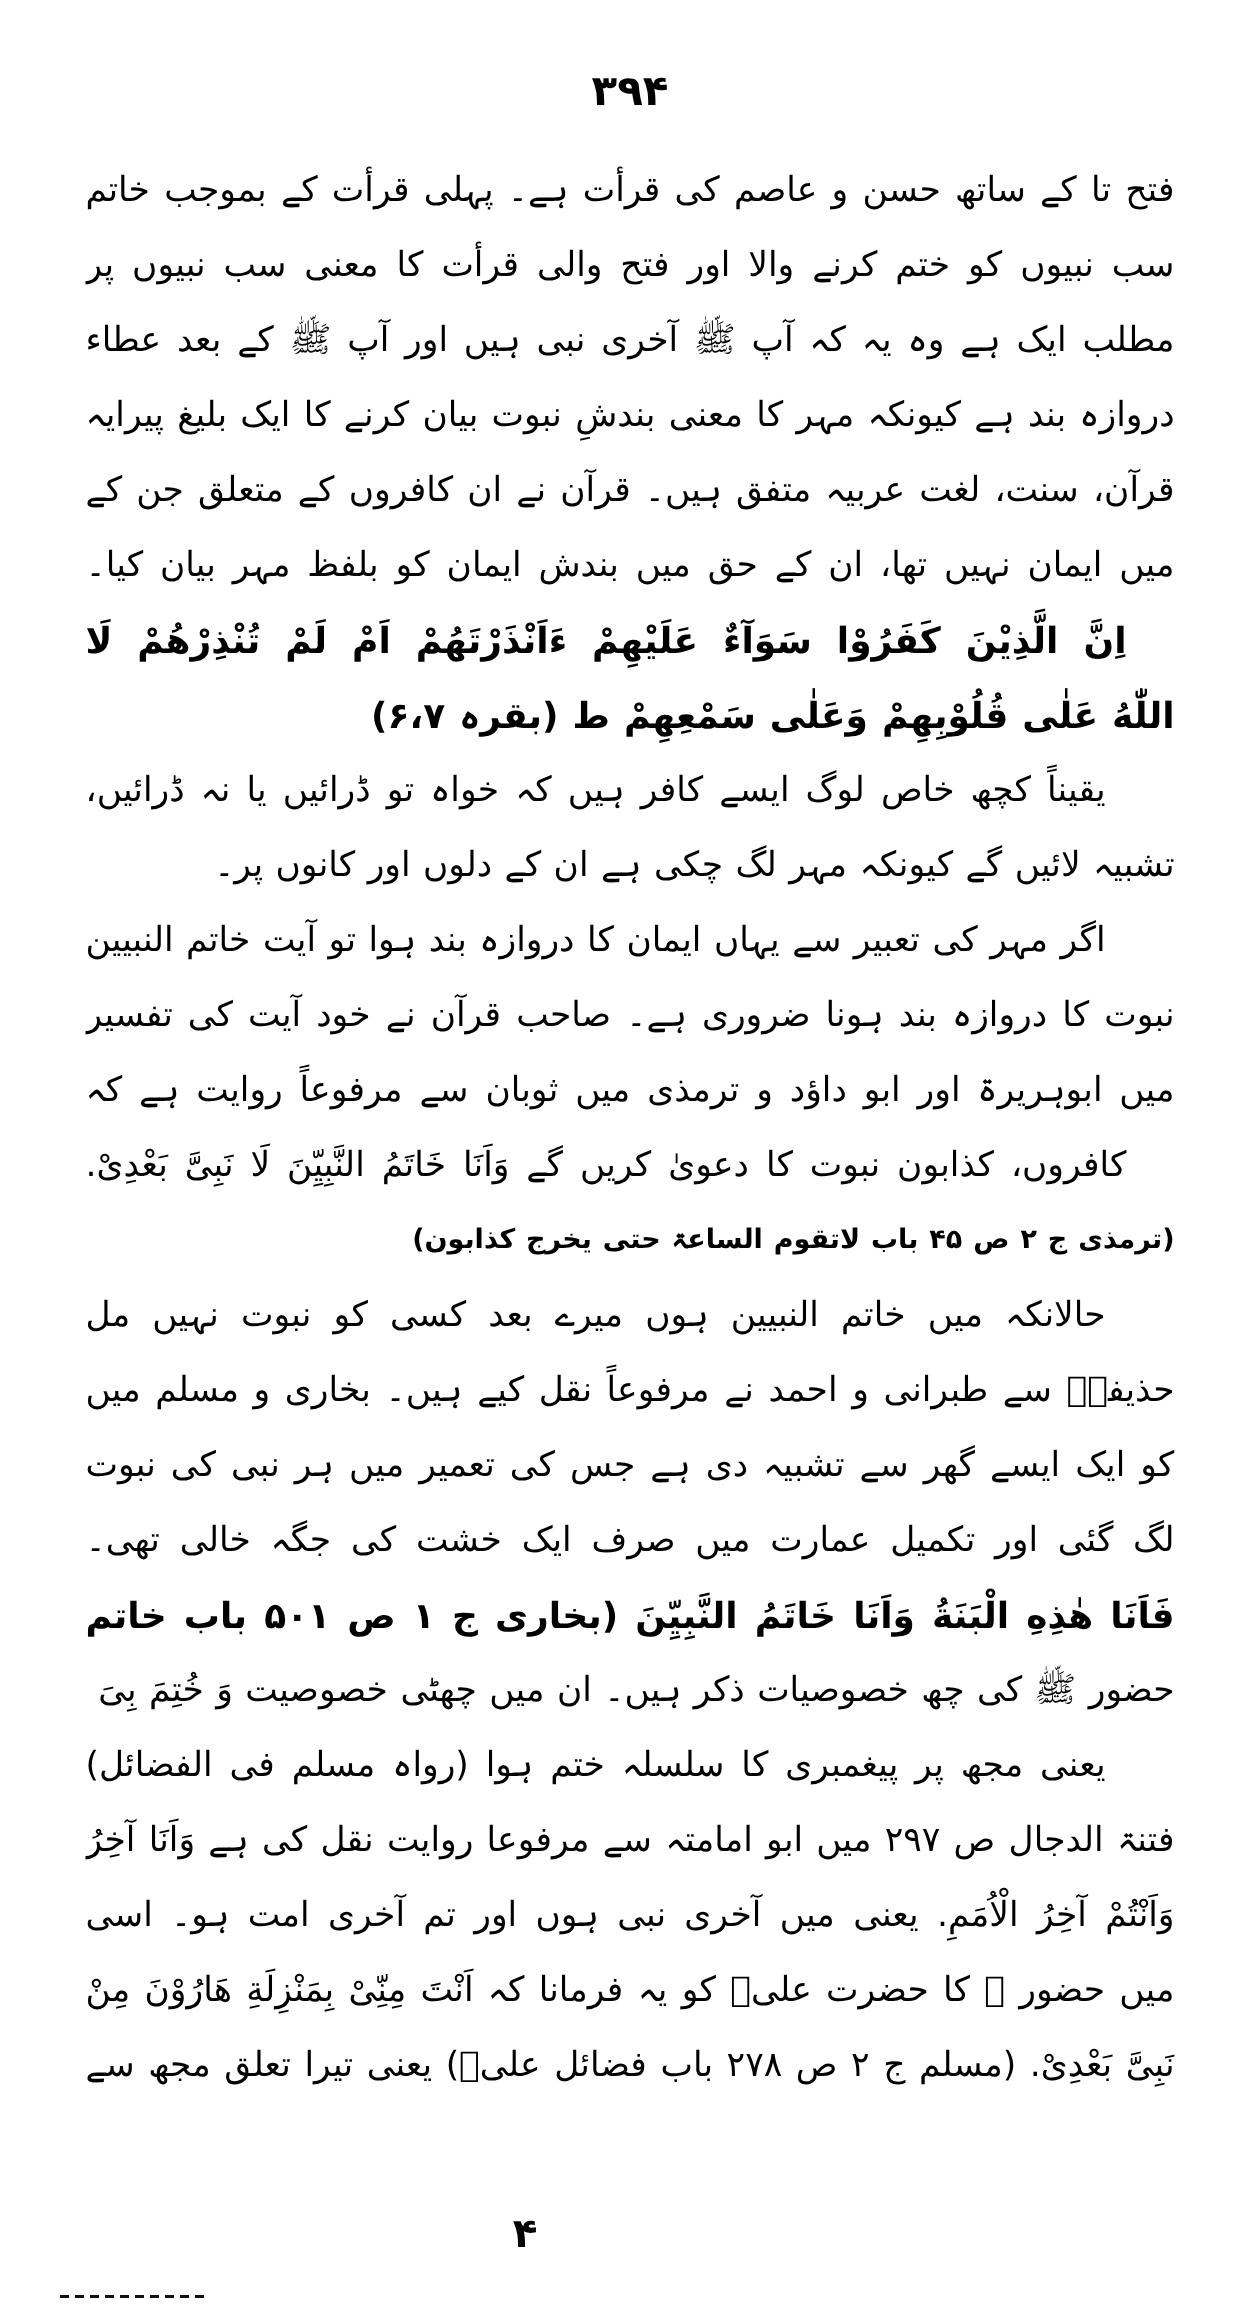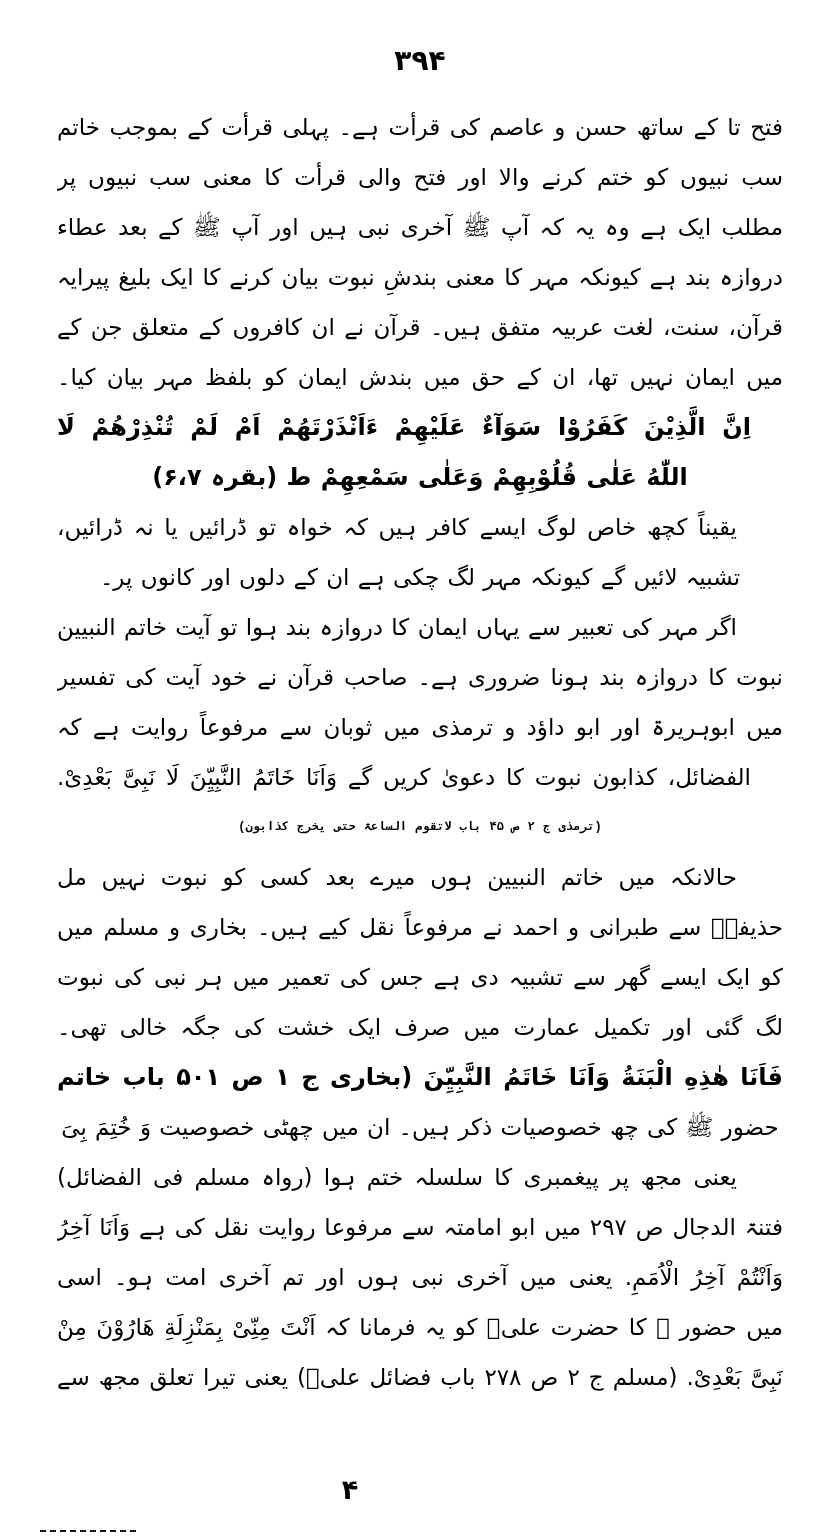--- a/index.html
+++ b/index.html
@@ -34,27 +34,26 @@
     line-height: 50px;
     height: 50px;
     overflow: hidden;
     text-align: justify;
     text-align-last: justify;
     word-spacing: 1px;
   }
   .ind { padding-right: 46px; }
   .ind-sm { padding-right: 32px; }
   .ar { font-weight: bold; font-size: 24px; }
-  .noj { text-align: center; text-align-last: auto; }
+  .noj { text-align: right; text-align-last: auto; }
   .ref {
-    font-size: 12px;
+    font-size: 18px;
     font-weight: bold;
-    text-align: center;
+    text-align: right;
     text-align-last: auto;
-    font-family: Liberation Mono, monospace;
   }
   .pageno-bottom {
     position: absolute;
     top: 1474px;
     left: 0;
     width: 700px;
     text-align: center;
     font-size: 27px;
     font-weight: bold;
   }
@@ -80,21 +79,21 @@
     <div class="line">دروازہ بند ہے کیونکہ مہر کا معنی بندشِ نبوت بیان کرنے کا ایک بلیغ پیرایہ ہے جس پر خود</div>
     <div class="line">قرآن، سنت، لغت عربیہ متفق ہیں۔ قرآن نے ان کافروں کے متعلق جن کے نصیب</div>
     <div class="line">میں ایمان نہیں تھا، ان کے حق میں بندش ایمان کو بلفظ مہر بیان کیا۔ فرمایا۔</div>
     <div class="line ar ind-sm">اِنَّ الَّذِیْنَ کَفَرُوْا سَوَآءٌ عَلَیْهِمْ ءَاَنْذَرْتَهُمْ اَمْ لَمْ تُنْذِرْهُمْ لَا یُؤْمِنُوْنَO خَتَمَ</div>
     <div class="line ar noj">اللّٰهُ عَلٰی قُلُوْبِهِمْ وَعَلٰی سَمْعِهِمْ ط (بقرہ ۶،۷)</div>
     <div class="line ind">یقیناً کچھ خاص لوگ ایسے کافر ہیں کہ خواہ تو ڈرائیں یا نہ ڈرائیں، وہ ایمان</div>
     <div class="line noj">تشبیہ لائیں گے کیونکہ مہر لگ چکی ہے ان کے دلوں اور کانوں پر۔</div>
     <div class="line ind">اگر مہر کی تعبیر سے یہاں ایمان کا دروازہ بند ہوا تو آیت خاتم النبیین میں</div>
     <div class="line">نبوت کا دروازہ بند ہونا ضروری ہے۔ صاحب قرآن نے خود آیت کی تفسیر کی ہے۔ مسلم</div>
     <div class="line">میں ابوہریرۃ اور ابو داؤد و ترمذی میں ثوبان سے مرفوعاً روایت ہے کہ قیامت سے قبل</div>
-    <div class="line ind-sm">الفضائل، کذابون نبوت کا دعویٰ کریں گے وَاَنَا خَاتَمُ النَّبِیِّنَ لَا نَبِیَّ بَعْدِیْ.</div>
+    <div class="line ind-sm">کافروں، کذابون نبوت کا دعویٰ کریں گے وَاَنَا خَاتَمُ النَّبِیِّنَ لَا نَبِیَّ بَعْدِیْ.</div>
     <div class="line ref">(ترمذی ج ۲ ص ۴۵ باب لاتقوم الساعۃ حتی یخرج کذابون)</div>
     <div class="line ind">حالانکہ میں خاتم النبیین ہوں میرے بعد کسی کو نبوت نہیں مل سکتی۔ یہی الفاظ</div>
     <div class="line">حذیفہؓ سے طبرانی و احمد نے مرفوعاً نقل کیے ہیں۔ بخاری و مسلم میں بروایۃ ابوہریرۃؓ نبوت</div>
     <div class="line">کو ایک ایسے گھر سے تشبیہ دی ہے جس کی تعمیر میں ہر نبی کی نبوت بطور ایک خشت کے</div>
     <div class="line">لگ گئی اور تکمیل عمارت میں صرف ایک خشت کی جگہ خالی تھی۔ حضور ﷺ فرماتے ہیں</div>
     <div class="line ar">فَاَنَا هٰذِهِ الْبَنَةُ وَاَنَا خَاتَمُ النَّبِیِّنَ (بخاری ج ۱ ص ۵۰۱ باب خاتم النبیین) ابوہریرۃؓ سے مرفوعاً</div>
     <div class="line noj">حضور ﷺ کی چھ خصوصیات ذکر ہیں۔ ان میں چھٹی خصوصیت وَ خُتِمَ بِیَ النَّبِیُّوْنَ.</div>
     <div class="line ind">یعنی مجھ پر پیغمبری کا سلسلہ ختم ہوا (رواہ مسلم فی الفضائل) ابن ماجہ نے باب</div>
     <div class="line">فتنۃ الدجال ص ۲۹۷ میں ابو امامتہ سے مرفوعا روایت نقل کی ہے وَاَنَا آخِرُ الْاَنْبِیَآءَ</div>
     <div class="line">وَاَنْتُمْ آخِرُ الْاُمَمِ. یعنی میں آخری نبی ہوں اور تم آخری امت ہو۔ اسی طرح صحیحین</div>

